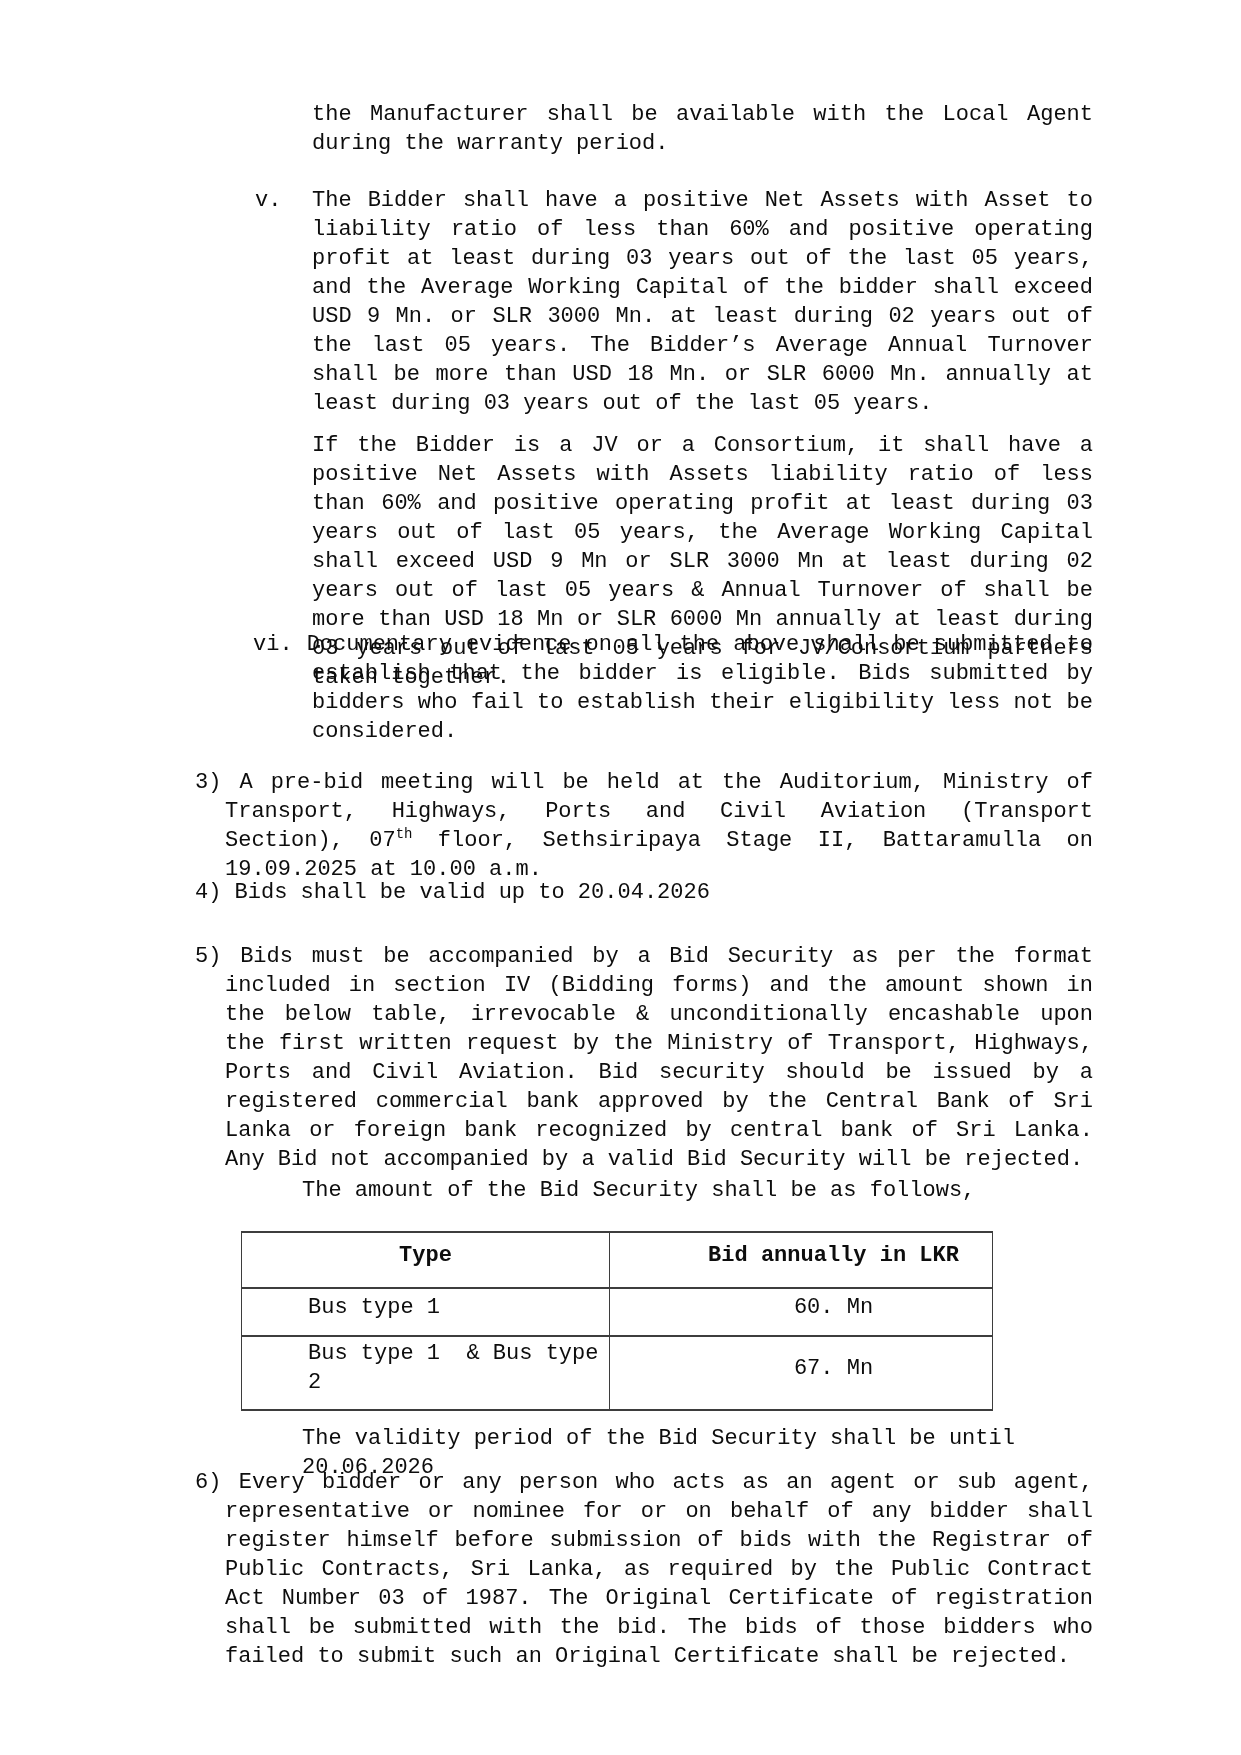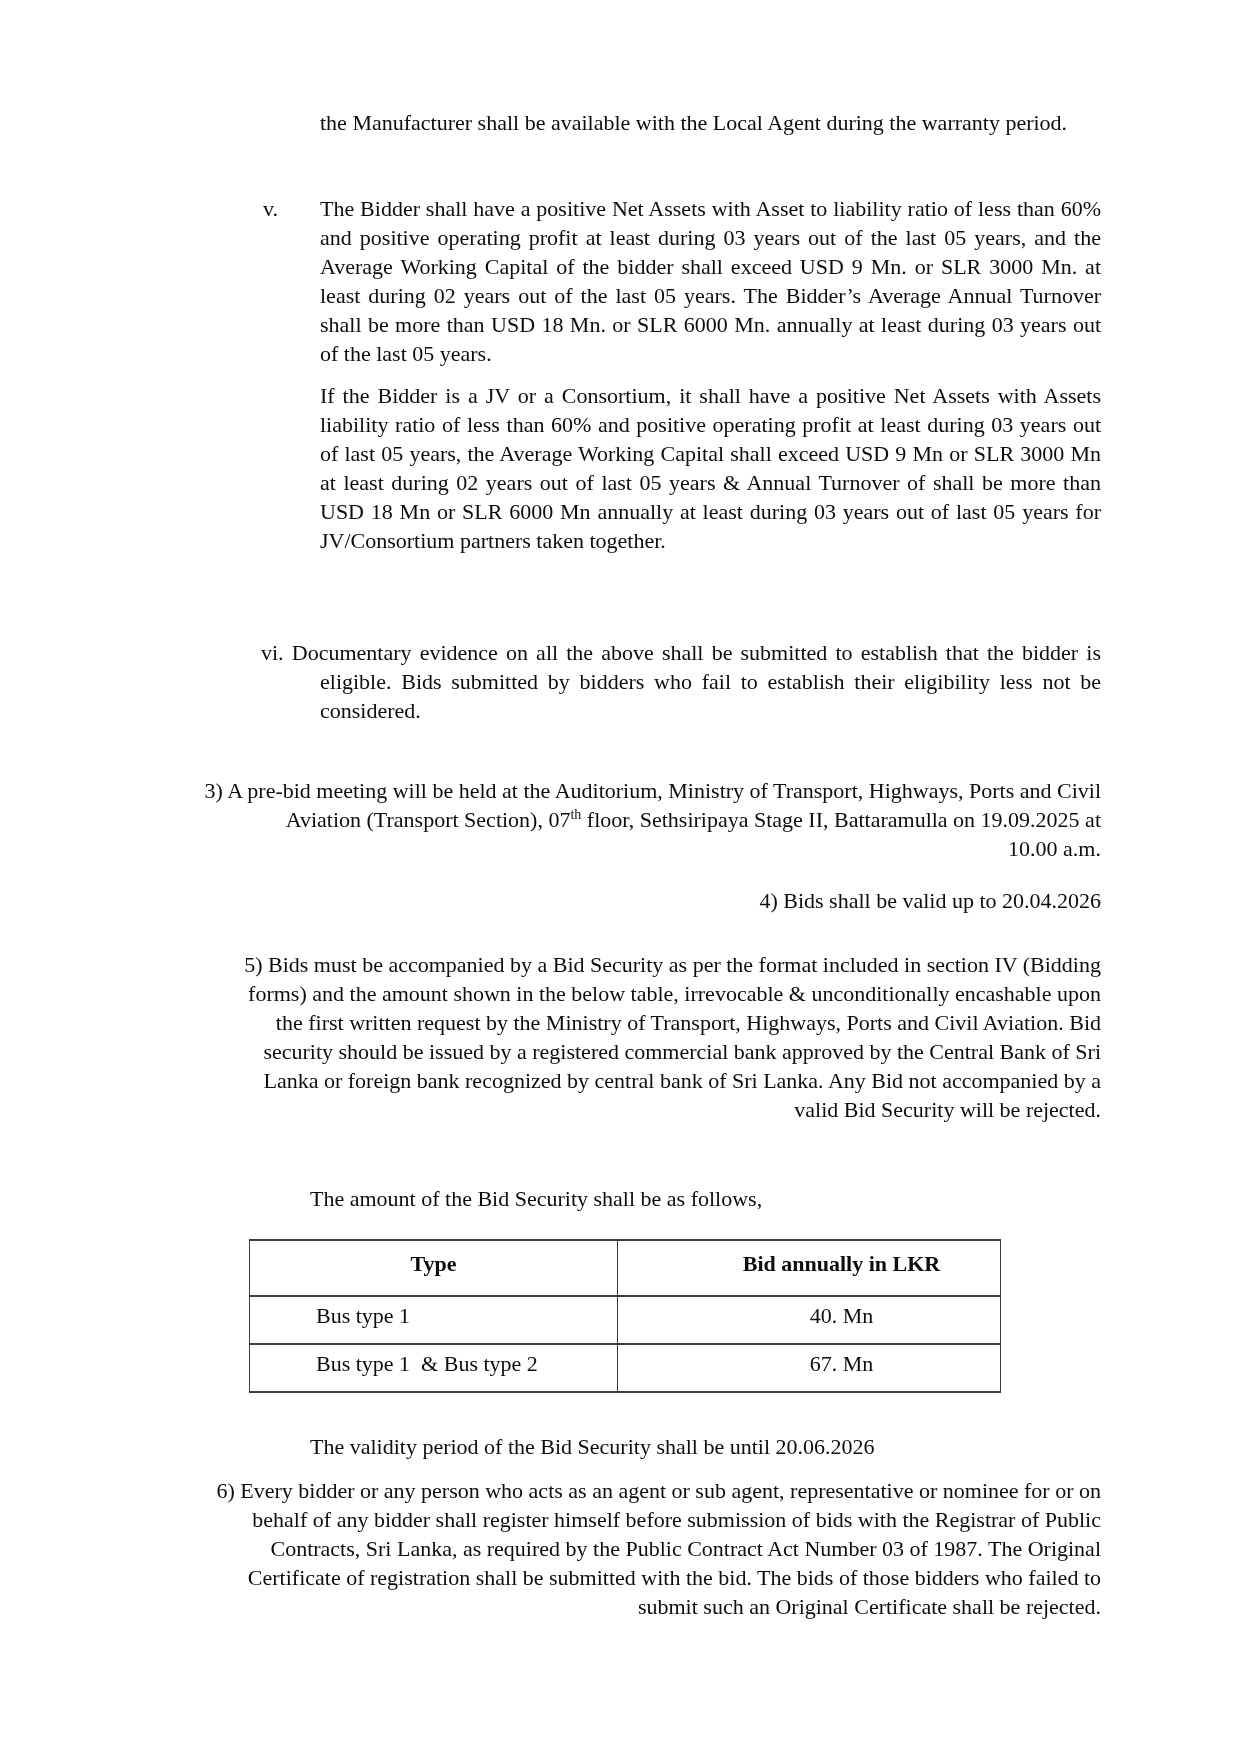--- a/index.html
+++ b/index.html
@@ -7,28 +7,28 @@
     position: relative;
     width: 1241px;
     height: 1755px;
     background: #ffffff;
     font-family: "Liberation Serif", "DejaVu Serif", serif;
     font-size: 22px;
     line-height: 29px;
     color: #0d0d0d;
     overflow: hidden;
   }
-  .block { position: absolute; margin: 8px; }
+  .block { position: absolute; margin: 0; font-family: Liberation Mono, monospace; }
   .just { text-align: justify; }
   
   .roman-col { left: 312px; width: 781px; }
   .marker-abs { position: absolute; left: -57px; top: 0; }
   .hang-vi { text-indent: -59px; }
   
-  .num-col { left: 225px; width: 868px; text-align: right; }
+  .num-col { left: 225px; width: 868px; }
   .hang-num { text-indent: -30px; }
   .para2 { margin-top: 13px; }
   sup { font-size: 14px; line-height: 1; vertical-align: super; }
 
   
   .bid-table { border-collapse: collapse; table-layout: fixed; }
   .bid-table th, .bid-table td {
     border-left: 1.5px solid #3d3d3d;
     border-right: 1.5px solid #3d3d3d;
     border-top: 2.5px solid #3d3d3d;
@@ -73,21 +73,21 @@
   <table class="bid-table block" style="top:1231px; left:241px; width:686px;">
     <thead>
       <tr>
         <th class="th-type">Type</th>
         <th class="th-lkr">Bid annually in LKR</th>
       </tr>
     </thead>
     <tbody>
       <tr>
         <td class="td-type">Bus type 1</td>
-        <td class="td-lkr">40. Mn</td>
+        <td class="td-lkr">60. Mn</td>
       </tr>
       <tr>
         <td class="td-type">Bus type 1  &amp; Bus type 2</td>
         <td class="td-lkr">67. Mn</td>
       </tr>
     </tbody>
   </table>
 
   <p class="block" style="top:1424px; left:302px; width:791px;">The validity period of the Bid Security shall be until 20.06.2026</p>
 

